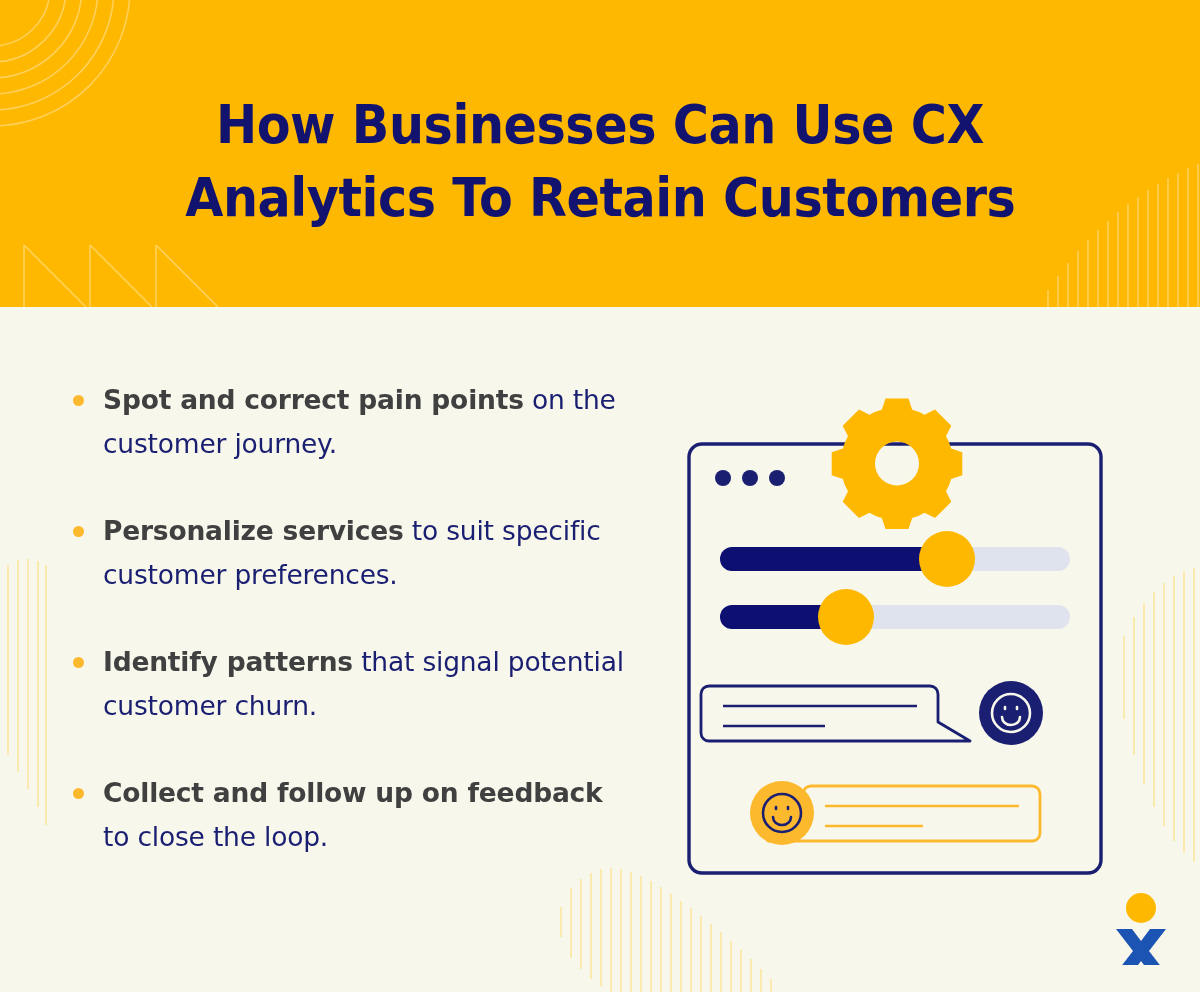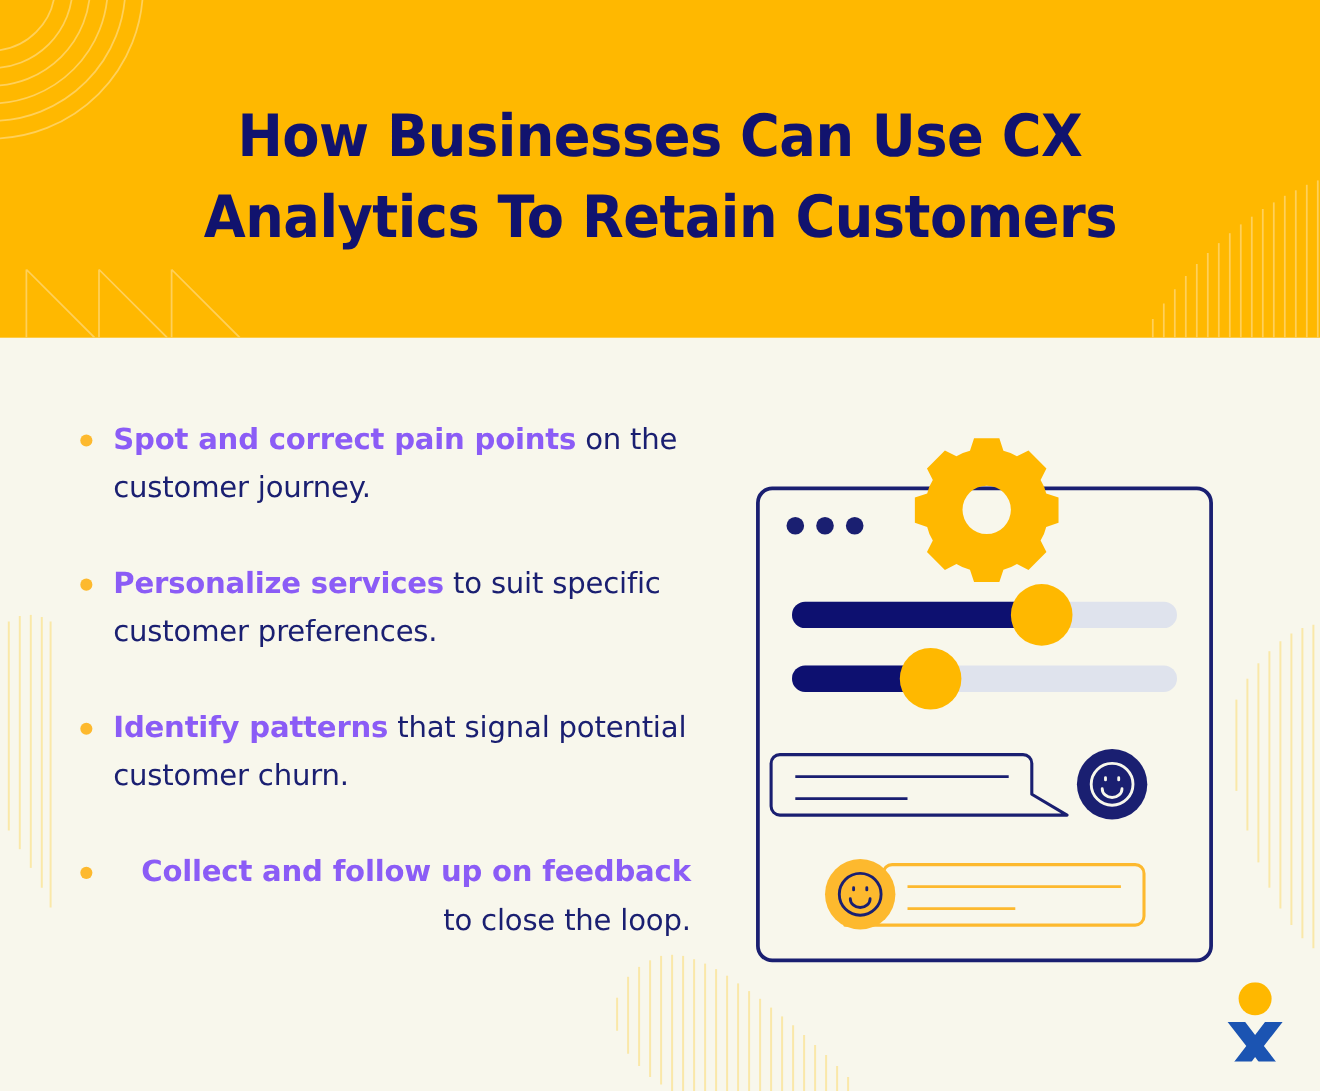--- a/index.html
+++ b/index.html
@@ -75,33 +75,33 @@
     position: relative;
     padding-left: 35px;
     margin-bottom: 43px;
     color: #1A1F71;
     font-family: "DejaVu Sans", sans-serif;
     font-size: 26.5px;
     line-height: 44px;
     font-weight: normal;
     letter-spacing: -0.2px;
   }
-  .bullet:last-child { margin-bottom: 0; text-align: right; }
+  .bullet:last-child { margin-bottom: 0; }
   .bullet .dot {
     position: absolute;
     left: 5px;
     top: 17px;
     width: 11px;
     height: 11px;
     border-radius: 50%;
     background: #FDB92E;
   }
   .bullet b {
     font-weight: bold;
-    color: #8b5cf6;
+    color: #404040;
   }
 
   
   .illustration {
     position: absolute;
     left: 660px;
     top: 370px;
     width: 470px;
     height: 520px;
   }

